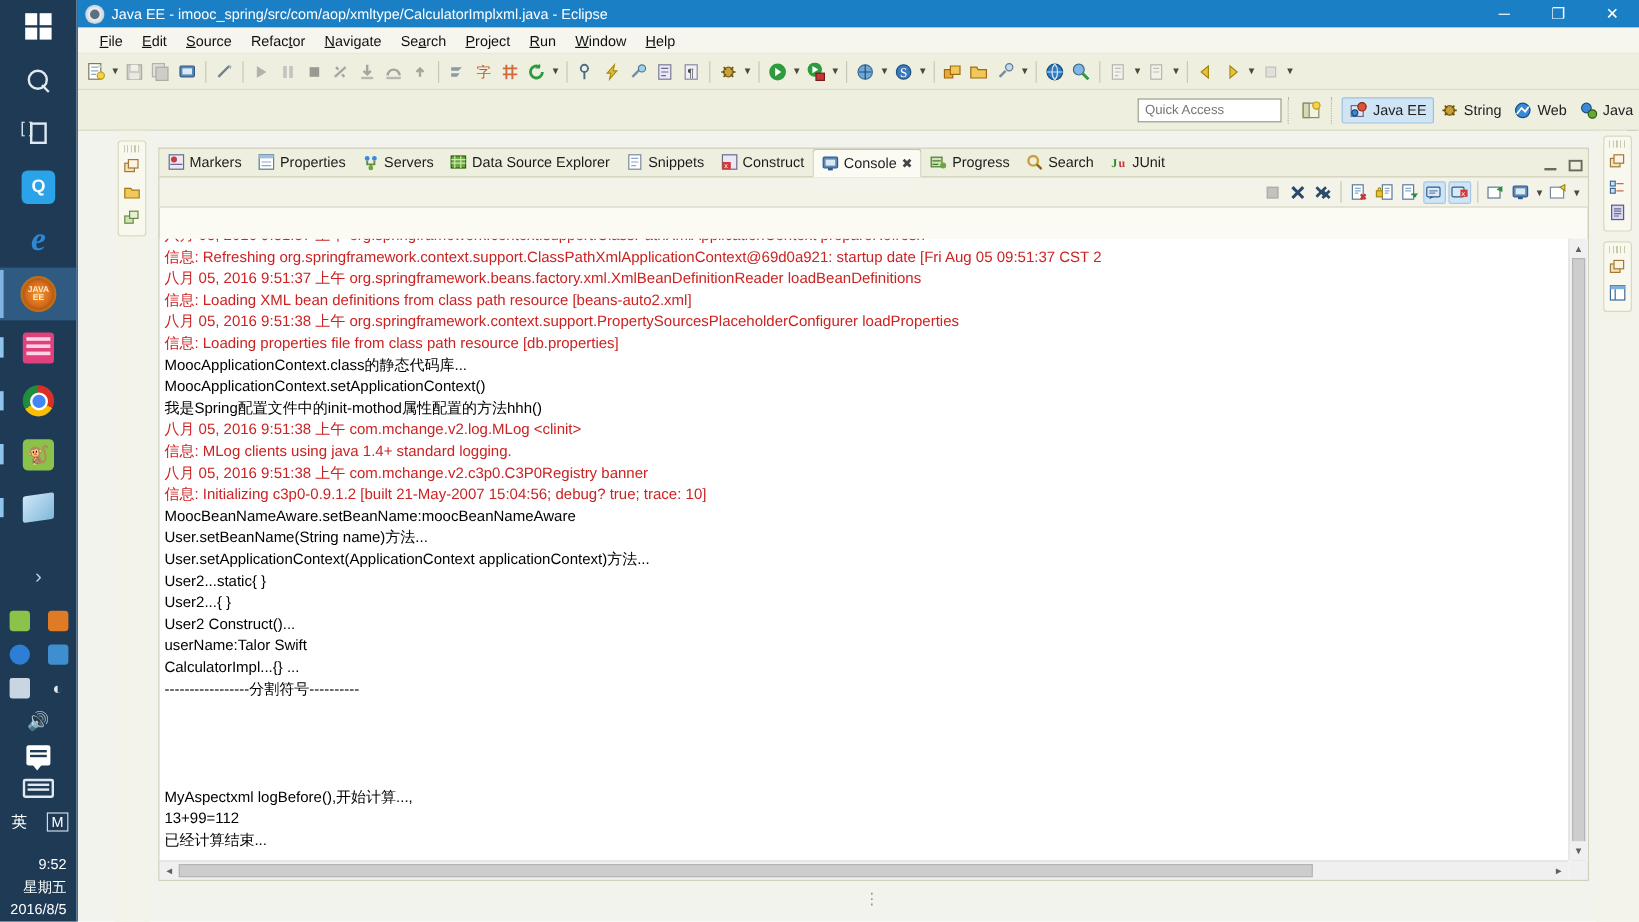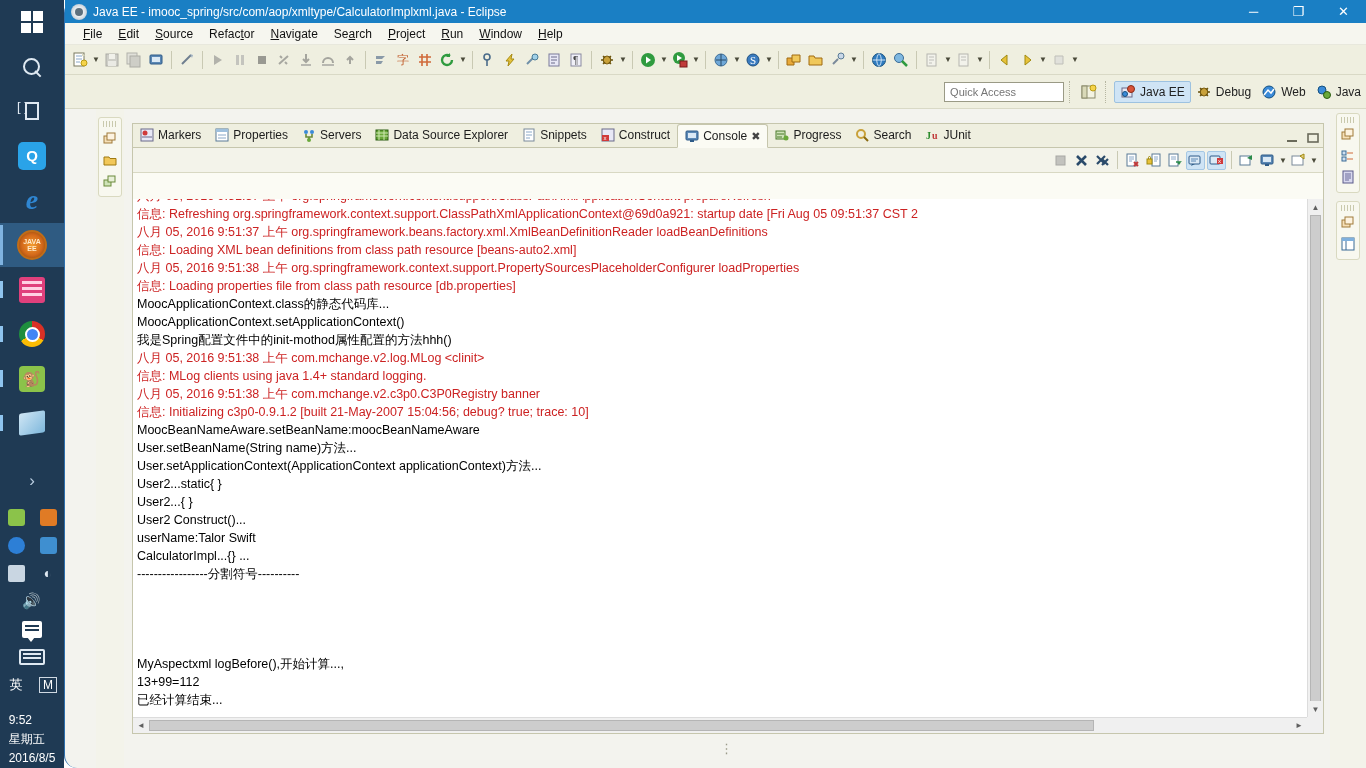--- a/index.html
+++ b/index.html
@@ -73,26 +73,26 @@
   .msg-icon { width:20px; height:17px; background:#fff; border-radius:2px; position:relative; }
   .msg-icon::after{content:""; position:absolute; left:5px; bottom:-4px; width:0;height:0;
     border-left:4px solid transparent; border-right:4px solid transparent; border-top:5px solid #fff;}
   .msg-icon::before{content:""; position:absolute; left:3px; top:4px; right:3px; height:2px;
     background:#1f3a54; box-shadow:0 4px 0 #1f3a54;}
   .kbd-icon { width:26px; height:16px; border:2px solid #dfe9f2; border-radius:2px; position:relative;}
   .kbd-icon::before{content:""; position:absolute; left:2px; top:2px; right:2px; height:2px;
     background:#dfe9f2; box-shadow:0 4px 0 #dfe9f2;}
   .ime-text { color:#ffffff; font-size:13px; }
   .ime-box { color:#ffffff; font-size:12px; border:1px solid #cfd9e3; padding:0 3px; line-height:14px;}
-  #clock { color:#ffffff; font-size:12px; text-align:left; line-height:19px; margin-top:12px; }
+  #clock { color:#ffffff; font-size:12px; text-align:right; line-height:19px; margin-top:12px; }
 
   
   #eclipse {
     position:absolute; left:64px; top:0; width:1302px; height:768px;
-    background:#f3f3ee; border-left:1px solid #2d6fae;border-radius:13px;
+    background:#f3f3ee; border-left:1px solid #2d6fae;
   }
   #titlebar {
     height:23px; background:#1a7fc4;
     display:flex; align-items:center; color:#ffffff; font-size:12px;
   }
   #titlebar .t-ico { width:16px;height:16px;margin:0 6px 0 6px; border-radius:50%;
     background: radial-gradient(circle,#ffffff 20%, #d3dce3 60%, #8fa3b3 100%); position:relative;}
   #titlebar .t-ico::after{content:""; position:absolute; inset:4px; border-radius:50%; background:#5d707e;}
   #title-text { flex:1; }
   .win-btn { width:45px; height:23px; display:flex; align-items:center; justify-content:center;
@@ -550,21 +550,21 @@
             <circle cx="5" cy="10" r="2.5" fill="#3a8ad8" stroke="#14507f"></circle>
           </svg></span>
       <span>Java EE</span>
     </span>
     <span class="persp">
       <span class="pico">
         <svg width="16" height="16">
             <circle cx="8" cy="8" r="4" fill="#c9a13a" stroke="#7a5c10"></circle>
             <path d="M2 8h3M11 8h3M4 4l2 2M12 4l-2 2M4 12l2-2M12 12l-2-2" stroke="#6a5410" stroke-width="1.4"></path>
           </svg></span>
-      <span>Debug</span>
+      <span>String</span>
     </span>
     <span class="persp">
       <span class="pico">
         <svg width="16" height="16">
             <circle cx="8" cy="8" r="6" fill="#3a8ad8" stroke="#14507f"></circle>
             <path d="M3 11l4-5 3 3 3-4" stroke="#fff" fill="none" stroke-width="1.5"></path>
           </svg></span>
       <span>Web</span>
     </span>
     <span class="persp">

